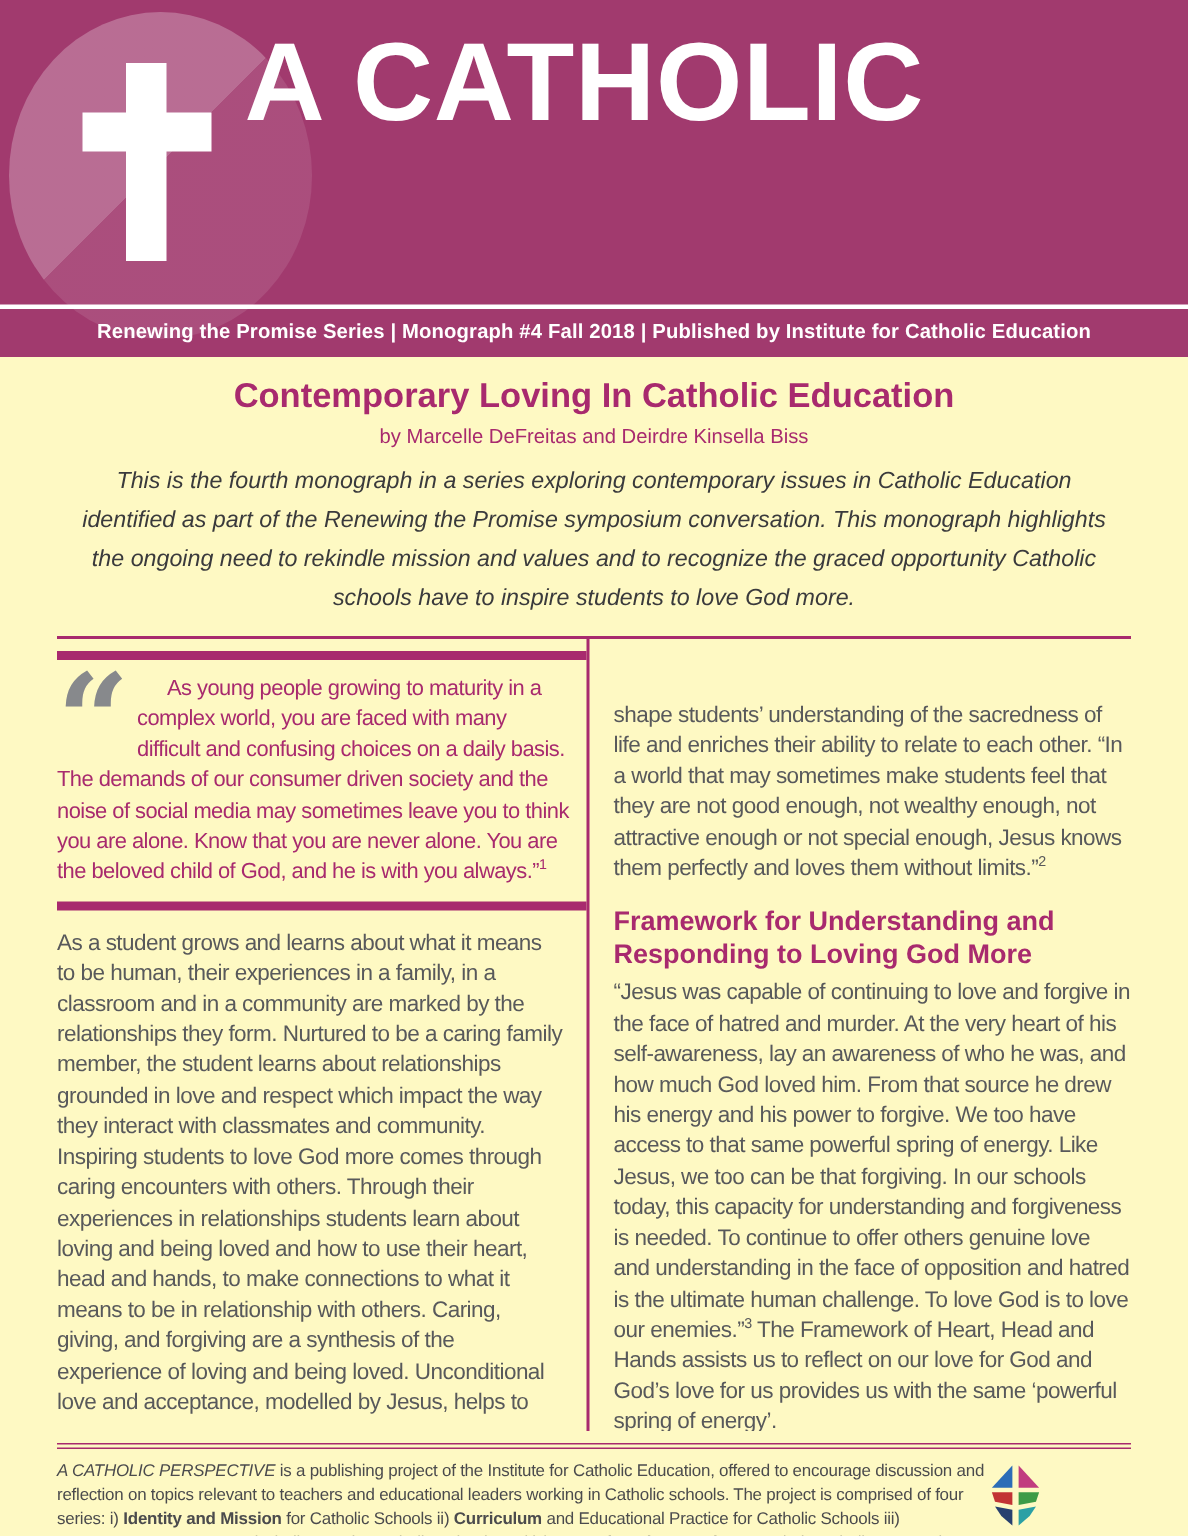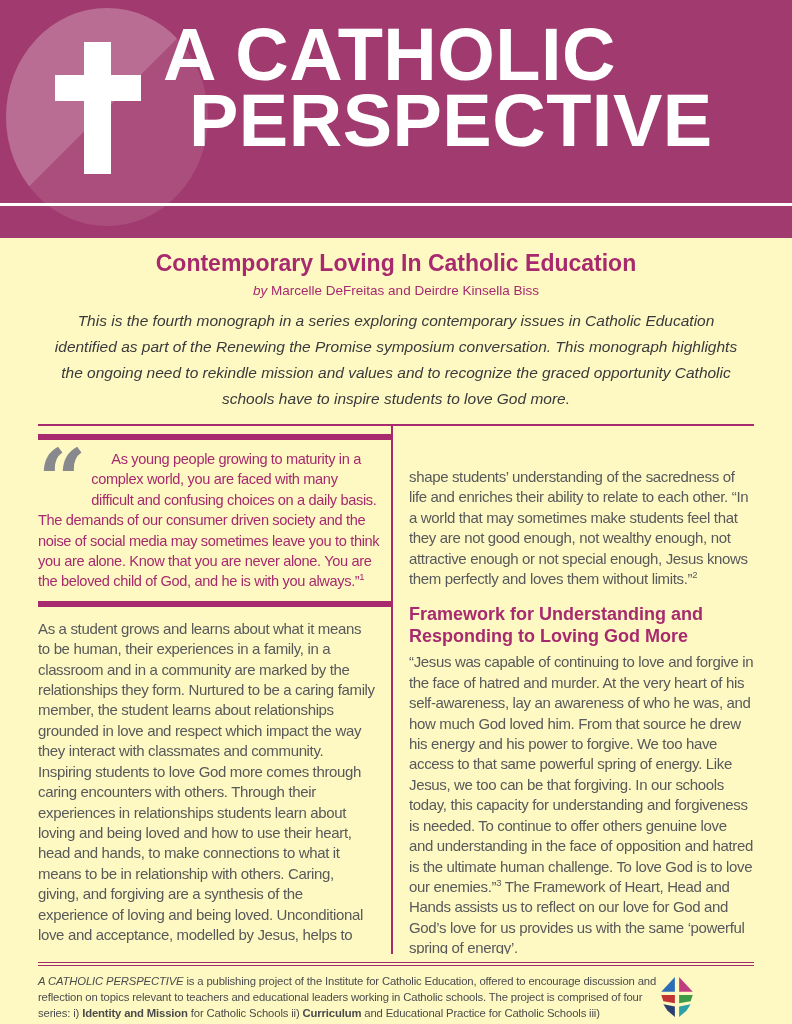--- a/index.html
+++ b/index.html
@@ -69,28 +69,28 @@
 <div class="page">
 
   <div class="masthead">
     <div class="deco-circle"></div>
     <div>
       <div class="cross-v"></div>
       <div class="cross-h"></div>
     </div>
     <div class="masthead-title">
       <div class="line1">A CATHOLIC</div>
-      <div class="line2">PERSPECTIVE</div>
     </div>
     <div class="masthead-rule"></div>
+    <div class="masthead-tagline">Renewing the Promise Series | Monograph #4 Fall 2018 | Published by Institute for Catholic Education</div>
   </div>
 
   <div class="article-head">
     <h1 class="article-title">Contemporary Loving In Catholic Education</h1>
-    <div class="article-byline"><span style="font-style: italic;">by</span><span> Marcelle DeFreitas and Deirdre Kinsella Biss</span></div>
+    <div class="article-byline"><span style="">by</span><span> Marcelle DeFreitas and Deirdre Kinsella Biss</span></div>
     <div class="article-intro">This is the fourth monograph in a series exploring contemporary issues in Catholic Education identified as part of the Renewing the Promise symposium conversation. This monograph highlights the ongoing need to rekindle mission and values and to  recognize the graced opportunity Catholic schools have to inspire students to love God more.</div>
   </div>
 
   <div class="columns">
     <div class="col-left">
       <div class="quote-box">
         <span class="quote-mark">“</span>
         <span class="quote-text"><span>As young people growing to maturity in a complex world, you are faced with many difficult and confusing choices on a daily basis. The demands of our consumer driven society and the noise of social media may sometimes leave you to think you are alone. Know that you are never alone. You are the beloved child of God, and he is with you always.”</span><sup>1</sup></span>
       </div>
       <div class="body-para">As a student grows and learns about what it means to be human, their experiences in a family, in a classroom and in a community are marked by the relationships they form. Nurtured to be a caring family member, the student learns about relationships grounded in love and respect which impact the way they interact with classmates and community. Inspiring students to love God more comes through caring encounters with others. Through their experiences in relationships students learn about loving and being loved and how to use their heart, head and hands, to make connections to what it means to be in relationship with others. Caring, giving, and forgiving are a synthesis of the experience of loving and being loved. Unconditional love and acceptance, modelled by Jesus, helps to</div>

